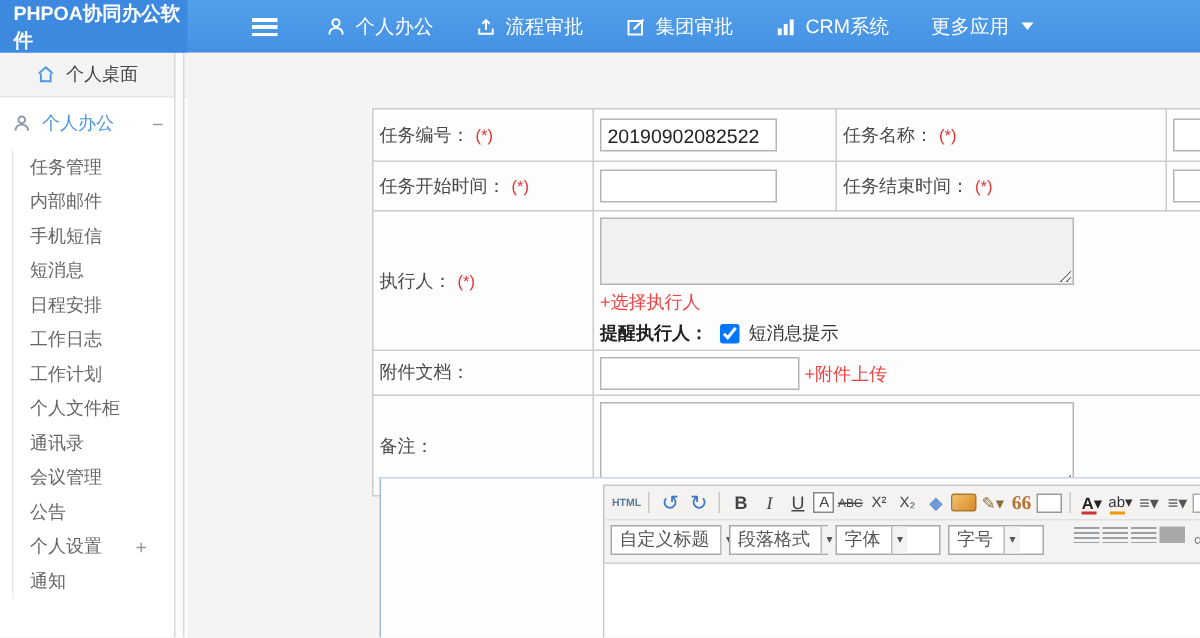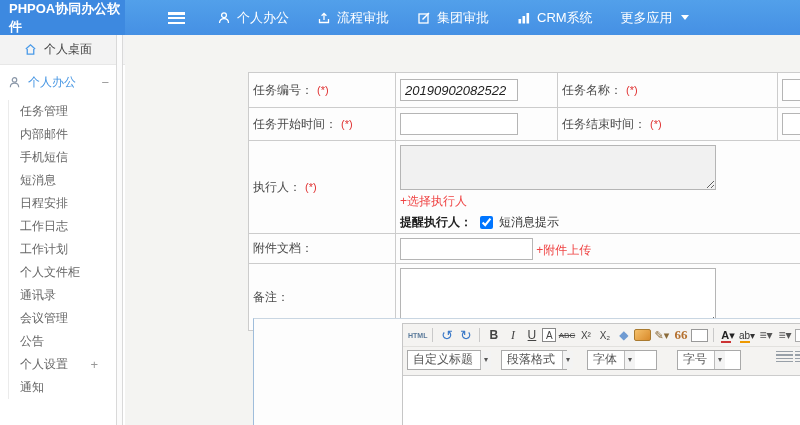--- a/index.html
+++ b/index.html
@@ -42,21 +42,21 @@
   .plus-ico .h{left:0;top:4px;width:13px;height:5px;background:#79c42e;border:1px solid #58961a;position:absolute;}
   .page-title b{font-size:15px;color:#1c4f87;}
 
   table.form{position:absolute;left:123px;top:37px;border-collapse:collapse;table-layout:fixed;width:730px;}
   table.form td{border:1px solid #ccc;background:#fdfdfd;font-size:12px;color:#4a4a4a;
     vertical-align:middle;padding:2px 4px;}
   td.lbl{padding-left:8px;}
   .req{color:#e03333;margin-left:4px;font-size:11px;}
   input.txt{height:22px;border:1px solid #b5b5b5;font-size:13px;padding:1px 4px;
     font-family:inherit;background:#fff;color:#222;}
-  .w118{width:118px;font-style:italic;} .w180{width:180px;} .w133{width:133px;height:19px;font-size:12px;}
+  .w118{width:118px;} .w180{width:180px;} .w133{width:133px;height:19px;font-size:12px;}
   textarea.ta{display:block;border:1px solid #b5b5b5;font-family:inherit;font-size:12px;}
   .ta-exec{width:316px;height:45px;background:#f1f1f1;margin:2px 0 3px;}
   .ta-note{width:316px;height:58px;background:#fff;}
   a.lnk{color:#ef4444;font-size:12px;text-decoration:none;cursor:pointer;}
   .remind{margin-top:4px;font-size:12px;color:#333;display:flex;align-items:center;gap:4px;}
   .remind b{color:#222;}
   .remind input{margin:0 2px 0 4px;}
 
   
   .editor-wrap{position:absolute;left:128px;top:283px;width:680px;height:142px;
@@ -82,21 +82,21 @@
   .ic-orangesq{width:13px;height:12px;background:linear-gradient(135deg,#f5c06a,#d98a2b);
     border:1px solid #a97a2f;border-radius:2px;}
   .ic-paste{width:12px;height:13px;background:#fff;border:1px solid #999;}
   .ic-fore{font-weight:bold;font-size:11px;color:#222;
     background:linear-gradient(#c33,#c33) 2px 14px/10px 2px no-repeat;}
   .ic-back{font-size:10px;color:#333;
     background:linear-gradient(#e90,#e90) 2px 14px/10px 2px no-repeat;}
   .g-list{font-size:12px;color:#555;}
   .ic-whitesq{width:11px;height:13px;background:#fff;border:1px solid #aaa;}
   .dd{display:inline-flex;align-items:center;height:20px;background:#fff;border:1px solid #a9a9a9;
-    font-size:12px;color:#555;padding-left:5px;margin-right:20px;cursor:pointer;flex:0 0 auto;}
+    font-size:12px;color:#555;padding-left:5px;margin-right:5px;cursor:pointer;flex:0 0 auto;}
   .dd .cr{margin-left:7px;border-left:1px solid #bbb;padding:0 3px;font-size:8px;color:#555;height:100%;
     display:flex;align-items:center;background:#f3f3f3;}
   .dd1{width:74px;} .dd2{width:66px;} .dd3{width:70px;} .dd4{width:64px;}
   .ic-lines{width:13px;height:11px;
     background:repeating-linear-gradient(to bottom,#98a0a8 0 1.5px,rgba(0,0,0,0) 1.5px 3.5px);}
   .ic-graysq{width:12px;height:11px;background:#a8a8a8;}
   .g-link{color:#888;font-size:13px;}
   .ed-body{position:absolute;left:0;right:0;top:51px;bottom:0;background:#fff;border-top:1px solid #ccc;}
   .tb-gap{width:14px;flex:0 0 auto;}
 </style>

